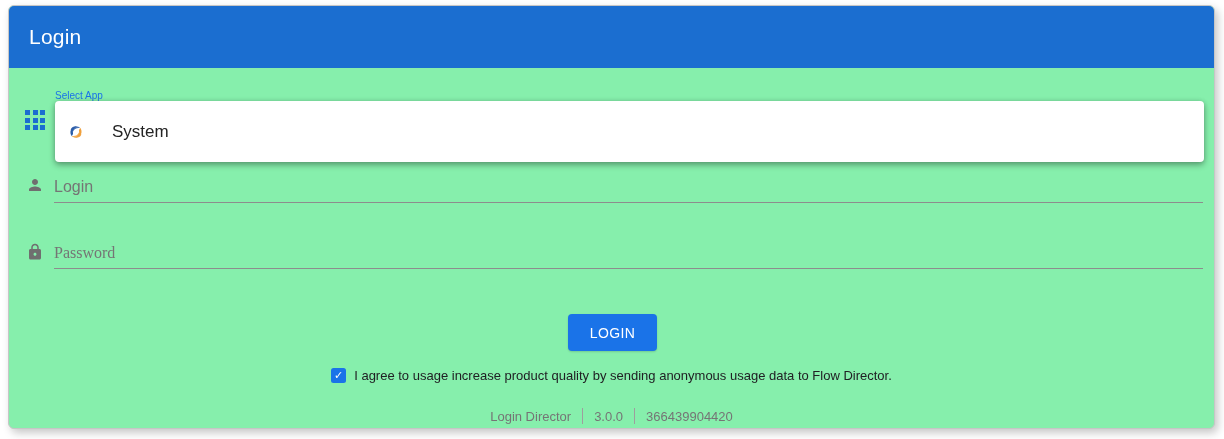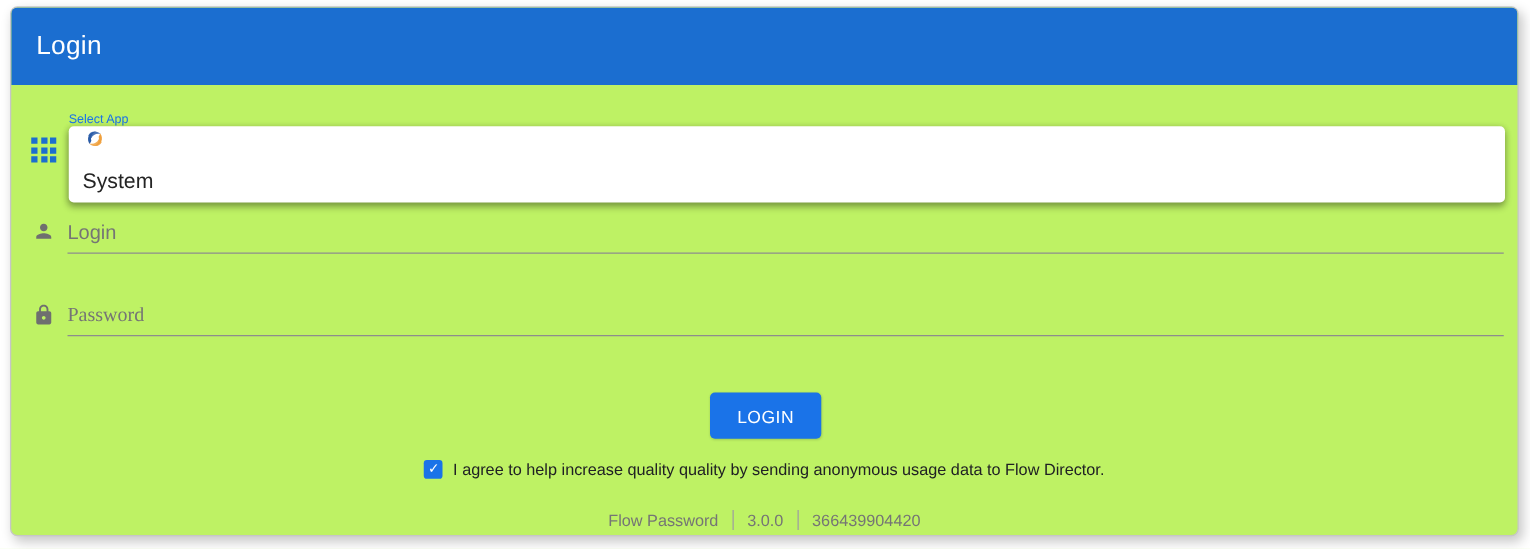--- a/index.html
+++ b/index.html
@@ -1,20 +1,20 @@
 <!DOCTYPE html>
 <html><head>
 <meta charset="utf-8">
 <style>
   * { margin:0; padding:0; box-sizing:border-box; }
   html,body { width:1224px; height:439px; background:#ffffff; font-family:"Liberation Sans","DejaVu Sans",sans-serif; overflow:hidden; }
 
   .card {
     position:absolute; left:8px; top:5px; width:1207px; height:424px;
-    background:#bef264; border:1px solid #c6c6c6; border-radius:6px;
+    background:#86efac; border:1px solid #c6c6c6; border-radius:6px;
     box-shadow:3px 4px 9px rgba(0,0,0,0.22);
     overflow:hidden;
   }
   .header {
     position:absolute; left:0; top:0; right:0; height:62px;
     background:#1b6ed0; display:flex; align-items:center; padding-left:20px;
   }
   .header-title { color:#ffffff; font-size:21px; font-weight:400; letter-spacing:0.2px; }
 
   
@@ -29,21 +29,21 @@
   }
   .select-arrow-peek {
     position:absolute; left:1192px; top:127px; width:3px; height:8px; background:#1a73e8;
   }
   .dropdown-panel {
     position:absolute; left:46px; top:95px; width:1149px; height:61px;
     background:#ffffff; border-radius:4px;
     box-shadow:0 3px 6px rgba(0,0,0,0.32), 0 0 5px rgba(0,0,0,0.12);
   }
   .dropdown-option {
-    height:100%; display:flex; padding-left:11px; gap:14px; cursor:pointer;flex-direction:column;
+    height:100%; display:flex; align-items:center; padding-left:11px; gap:26px; cursor:pointer;
   }
   .option-label { font-size:17px; color:#242424; }
 
   
   .field-icon { position:absolute; width:18px; height:18px; }
   .person-icon { left:17px; top:170px; }
   .lock-icon { left:17px; top:237px; }
   .text-field {
     position:absolute; left:45px; width:1149px; height:31px;
     border:none; border-bottom:1px solid #8d8d8d; outline:none;
@@ -133,24 +133,24 @@
     </svg>
   </span>
   <input class="text-field password-field" type="password" placeholder="Password" style="">
 
   <button class="login-button">LOGIN</button>
 
   <div class="consent-row">
     <span class="checkbox">
       <span>✓</span>
     </span>
-    <span class="consent-label">I agree to help increase quality quality by sending anonymous usage data to Flow Director.</span>
+    <span class="consent-label">I agree to usage increase product quality by sending anonymous usage data to Flow Director.</span>
   </div>
 
   <div class="footer-row">
-    <span>Flow Password</span>
+    <span>Login Director</span>
     <span class="footer-sep"></span>
     <span>3.0.0</span>
     <span class="footer-sep"></span>
     <span>366439904420</span>
   </div>
 
 </div>
 
 </body></html>

